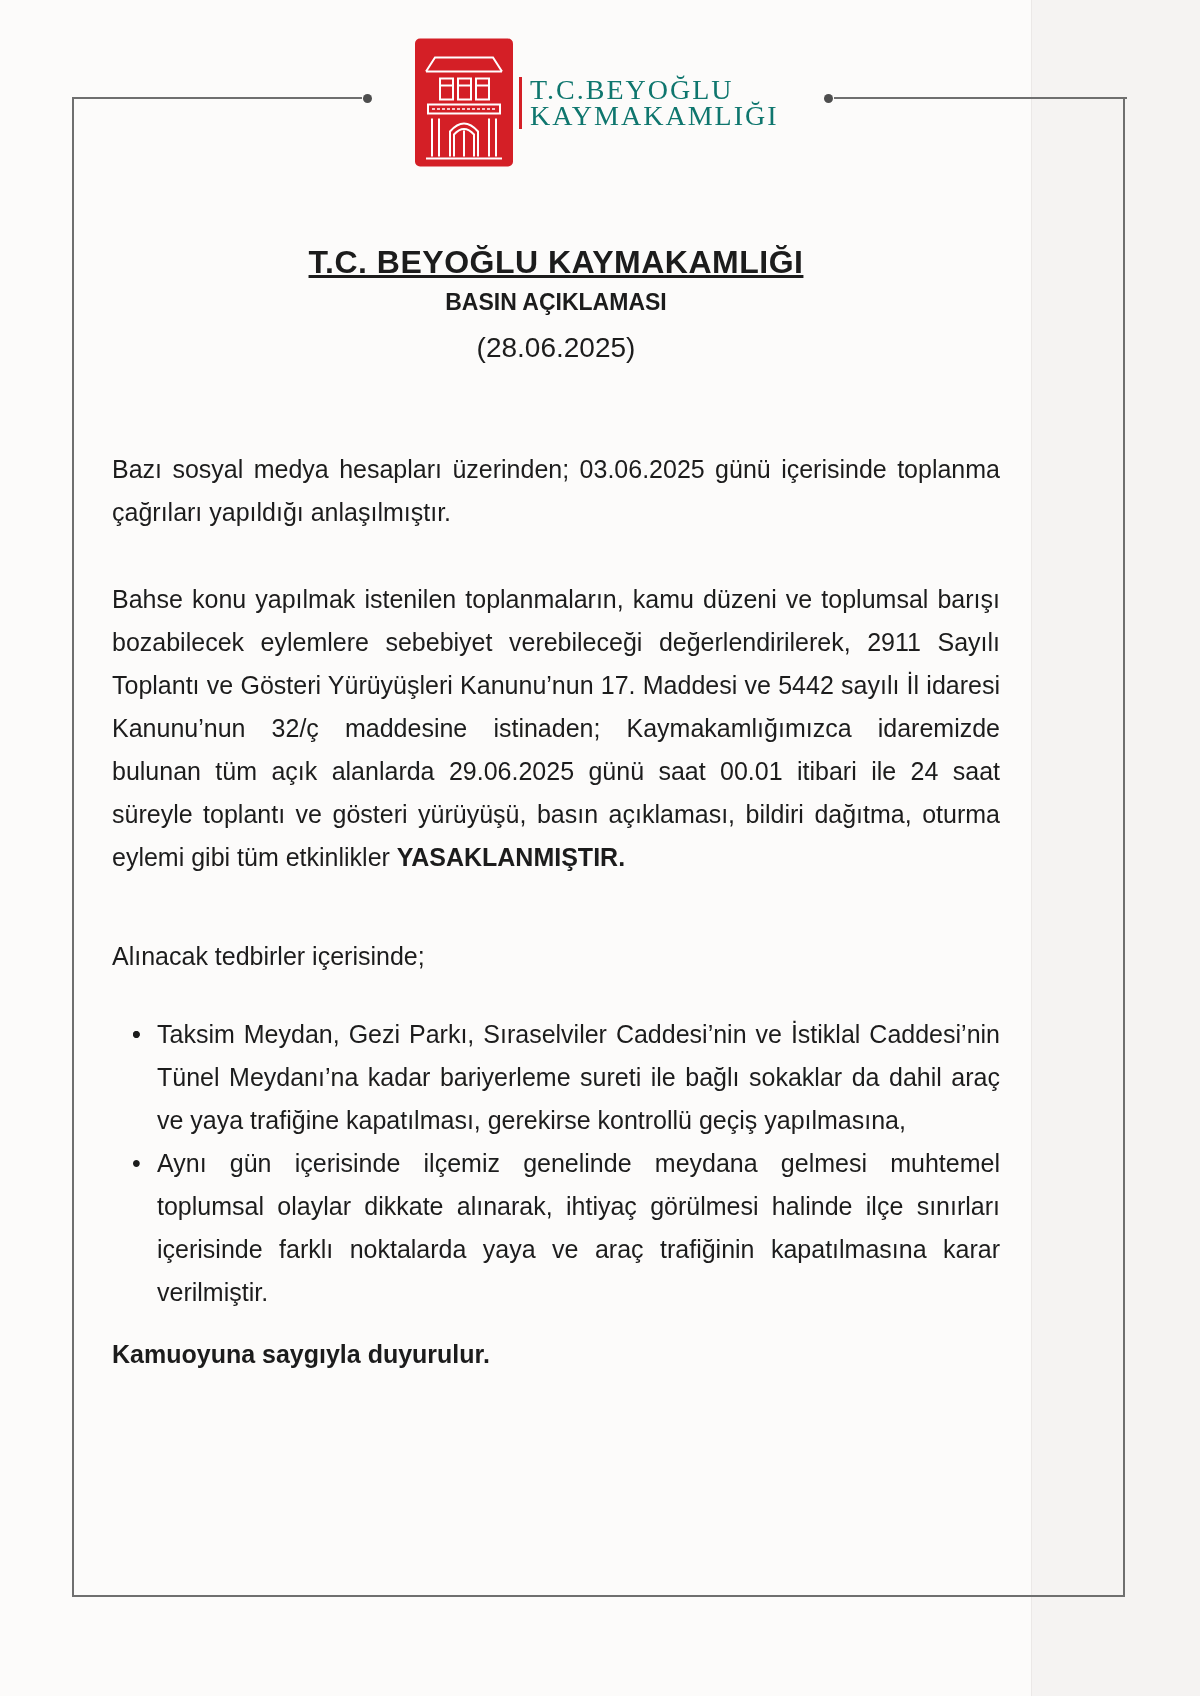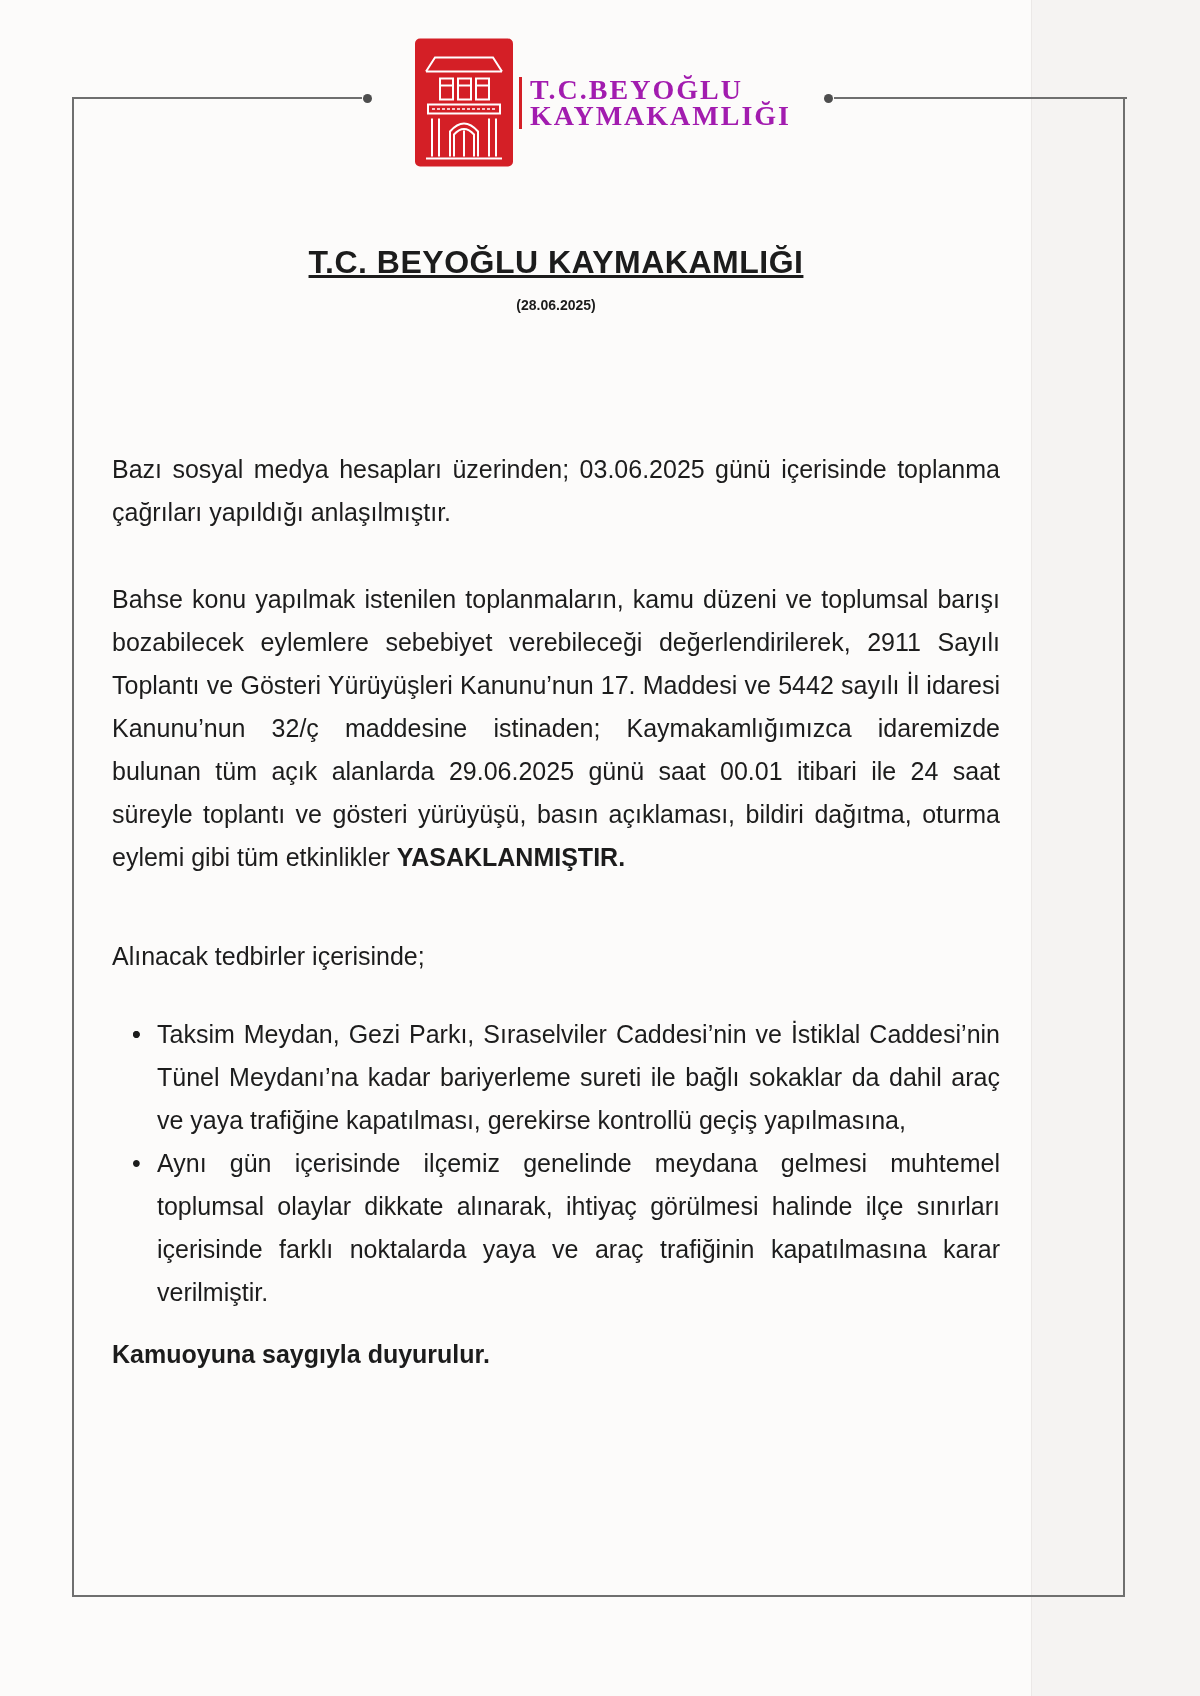--- a/index.html
+++ b/index.html
@@ -25,28 +25,28 @@
   .rule-left{left:72px;width:290px;}
   .rule-right{left:834px;width:293px;}
   .rule-dot{position:absolute;top:94px;width:9px;height:9px;border-radius:50%;background:#4e4e4e;}
   .dot-left{left:363px;}
   .dot-right{left:824px;}
 
   
   .logo-block{position:absolute;left:415px;top:38px;display:flex;align-items:center;}
   .logo-square{width:98px;height:129px;flex:0 0 auto;}
   .logo-sep{width:3px;height:52px;margin-left:6px;background:#d41f26;}
-  .logo-text{margin-left:8px;font-family:"Liberation Serif", serif;font-weight:bold;
-    color:#a21caf;font-size:28px;line-height:26px;letter-spacing:2px;white-space:nowrap;}
+  .logo-text{margin-left:8px;font-family:"Liberation Serif", serif;font-weight:normal;
+    color:#0f766e;font-size:28px;line-height:26px;letter-spacing:2px;white-space:nowrap;}
 
   
   .title-block{position:absolute;left:112px;top:244px;width:888px;text-align:center;}
   .doc-title{font-size:32px;font-weight:bold;letter-spacing:0.5px;margin:0 0 8px 0;text-decoration:underline;}
   .doc-subtitle{font-size:23px;font-weight:bold;margin:0 0 8px 0;}
-  .doc-date{font-size:14px;font-weight:bold;margin:16px;}
+  .doc-date{font-size:28px;font-weight:normal;margin:16px;}
 
   
   .doc-body{position:absolute;left:112px;top:448px;width:888px;
     font-size:25px;line-height:43px;text-align:justify;}
   .doc-body p{margin:0;}
   .p-decision{margin-top:44px !important;}
   .p-measures{margin-top:56px !important;text-align:left;}
   .emphasis{font-weight:bold;}
   ul.measures{list-style:none;margin:35px 0 0 0;padding:0;}
   ul.measures li{position:relative;padding-left:45px;margin:0;}
@@ -97,20 +97,21 @@
   </svg>
   <div class="logo-sep"></div>
   <div class="logo-text">
     <div>T.C.BEYOĞLU</div>
     <div>KAYMAKAMLIĞI</div>
   </div>
 </div>
 
 <div class="title-block">
   <p class="doc-title">T.C. BEYOĞLU KAYMAKAMLIĞI</p>
+  <p class="doc-subtitle">BASIN AÇIKLAMASI</p>
   <p class="doc-date">(28.06.2025)</p>
 </div>
 
 <div class="doc-body">
   <p class="p-intro">Bazı sosyal medya hesapları üzerinden; 03.06.2025 günü içerisinde toplanma çağrıları yapıldığı anlaşılmıştır.</p>
 
   <p class="p-decision"><span>Bahse konu yapılmak istenilen toplanmaların, kamu düzeni ve toplumsal barışı bozabilecek eylemlere sebebiyet verebileceği değerlendirilerek, 2911 Sayılı Toplantı ve Gösteri Yürüyüşleri Kanunu’nun 17. Maddesi ve 5442 sayılı İl idaresi Kanunu’nun 32/ç maddesine istinaden; Kaymakamlığımızca idaremizde bulunan tüm açık alanlarda 29.06.2025 günü saat 00.01 itibari ile 24 saat süreyle toplantı ve gösteri yürüyüşü, basın açıklaması, bildiri dağıtma, oturma eylemi gibi tüm etkinlikler </span><span class="emphasis">YASAKLANMIŞTIR.</span></p>
 
   <p class="p-measures">Alınacak tedbirler içerisinde;</p>
 

